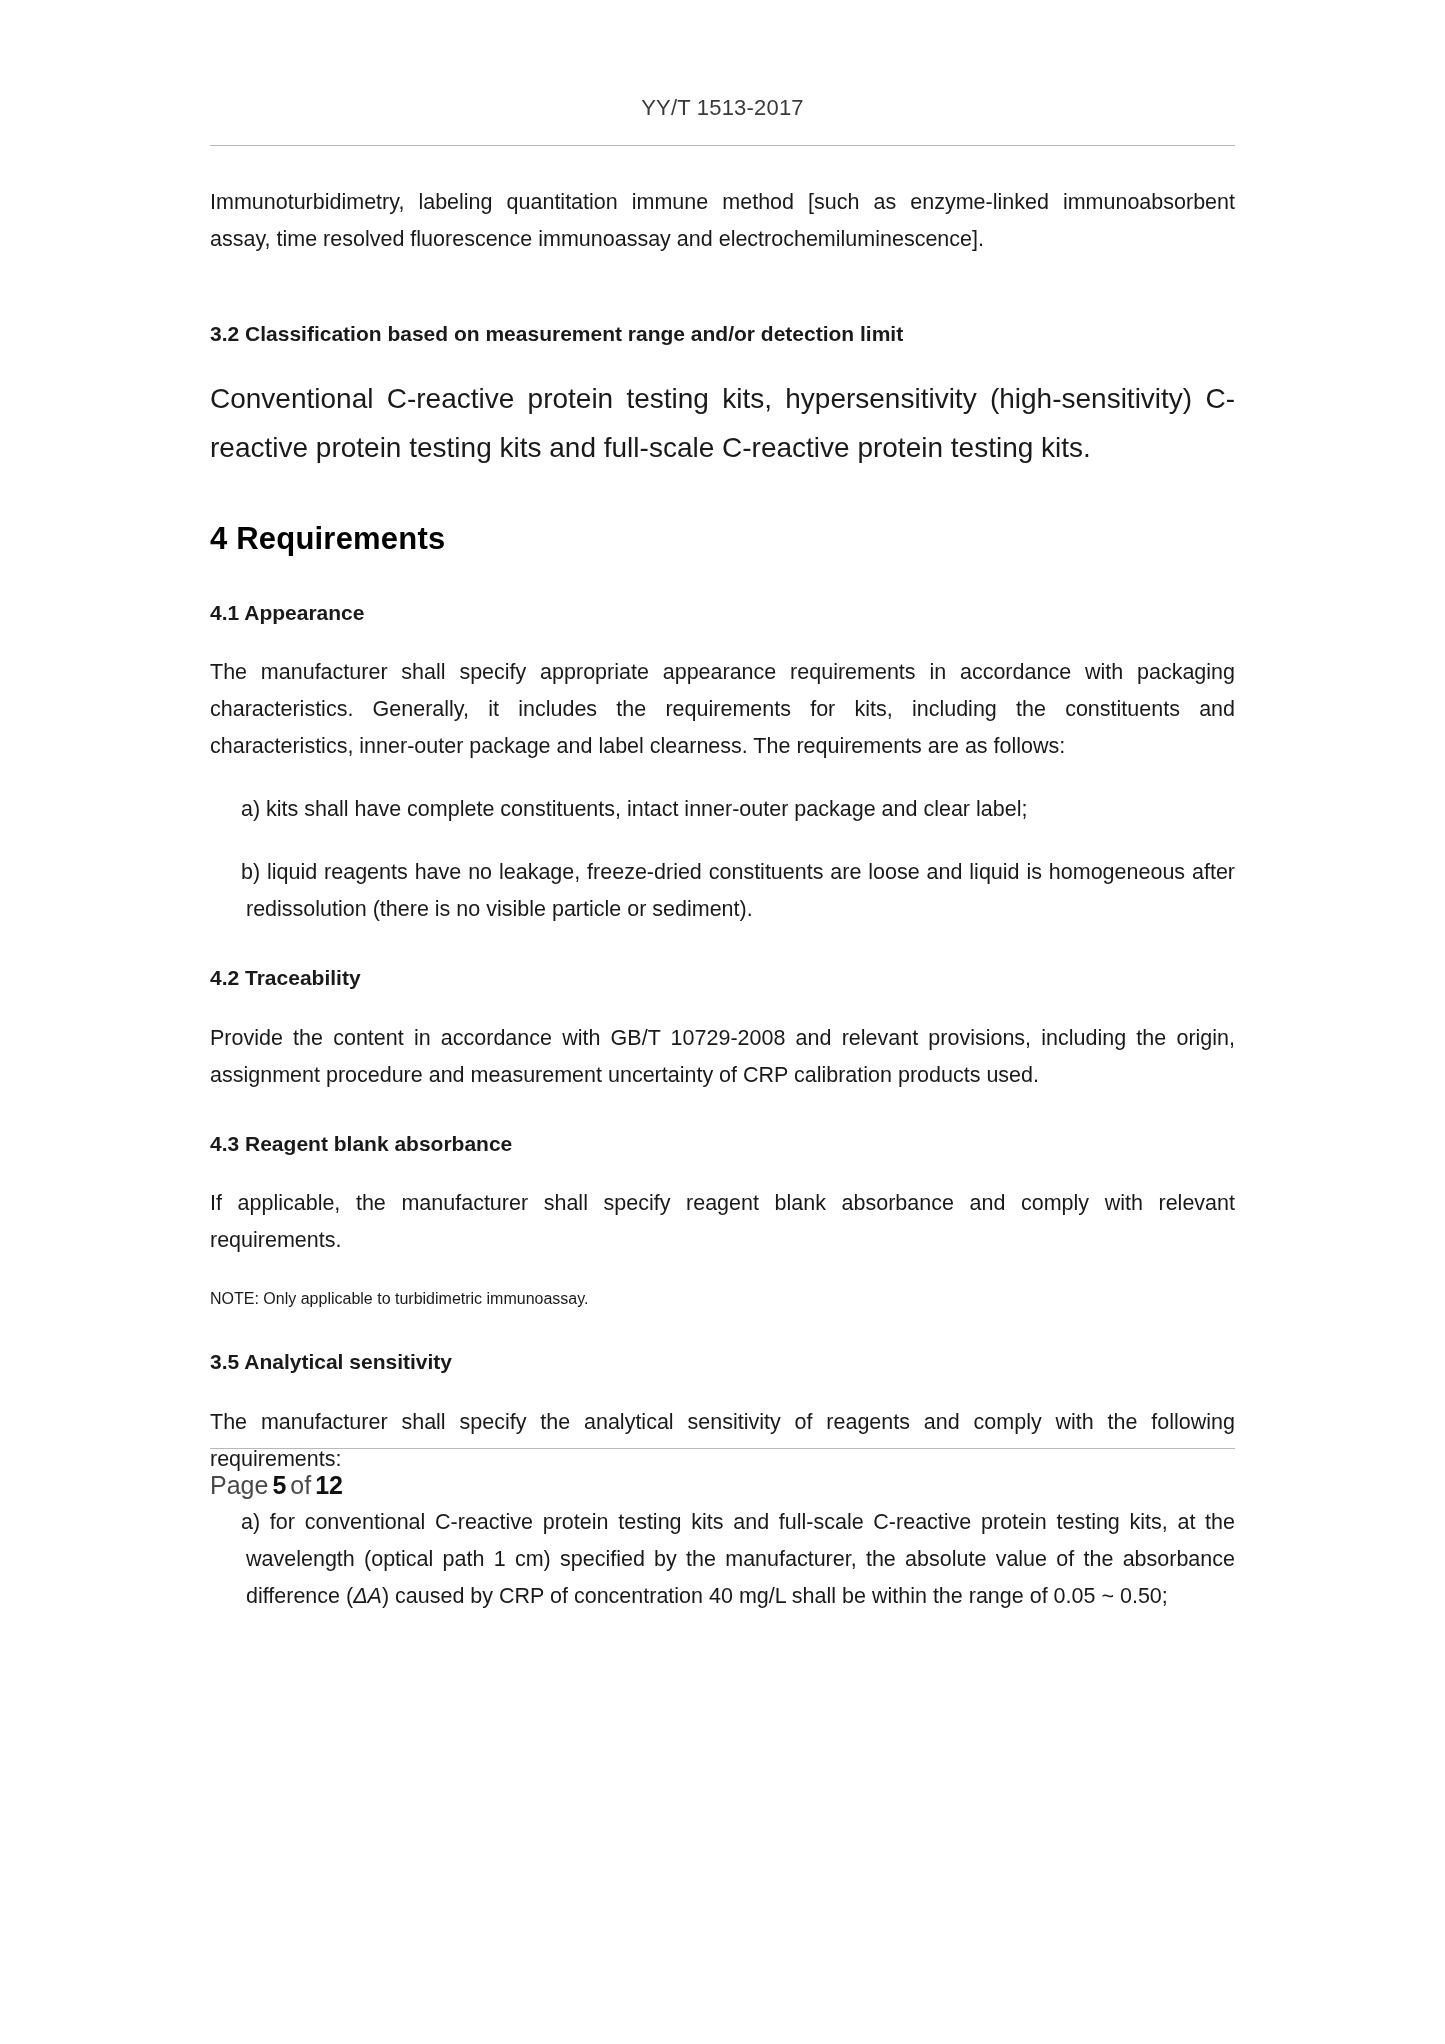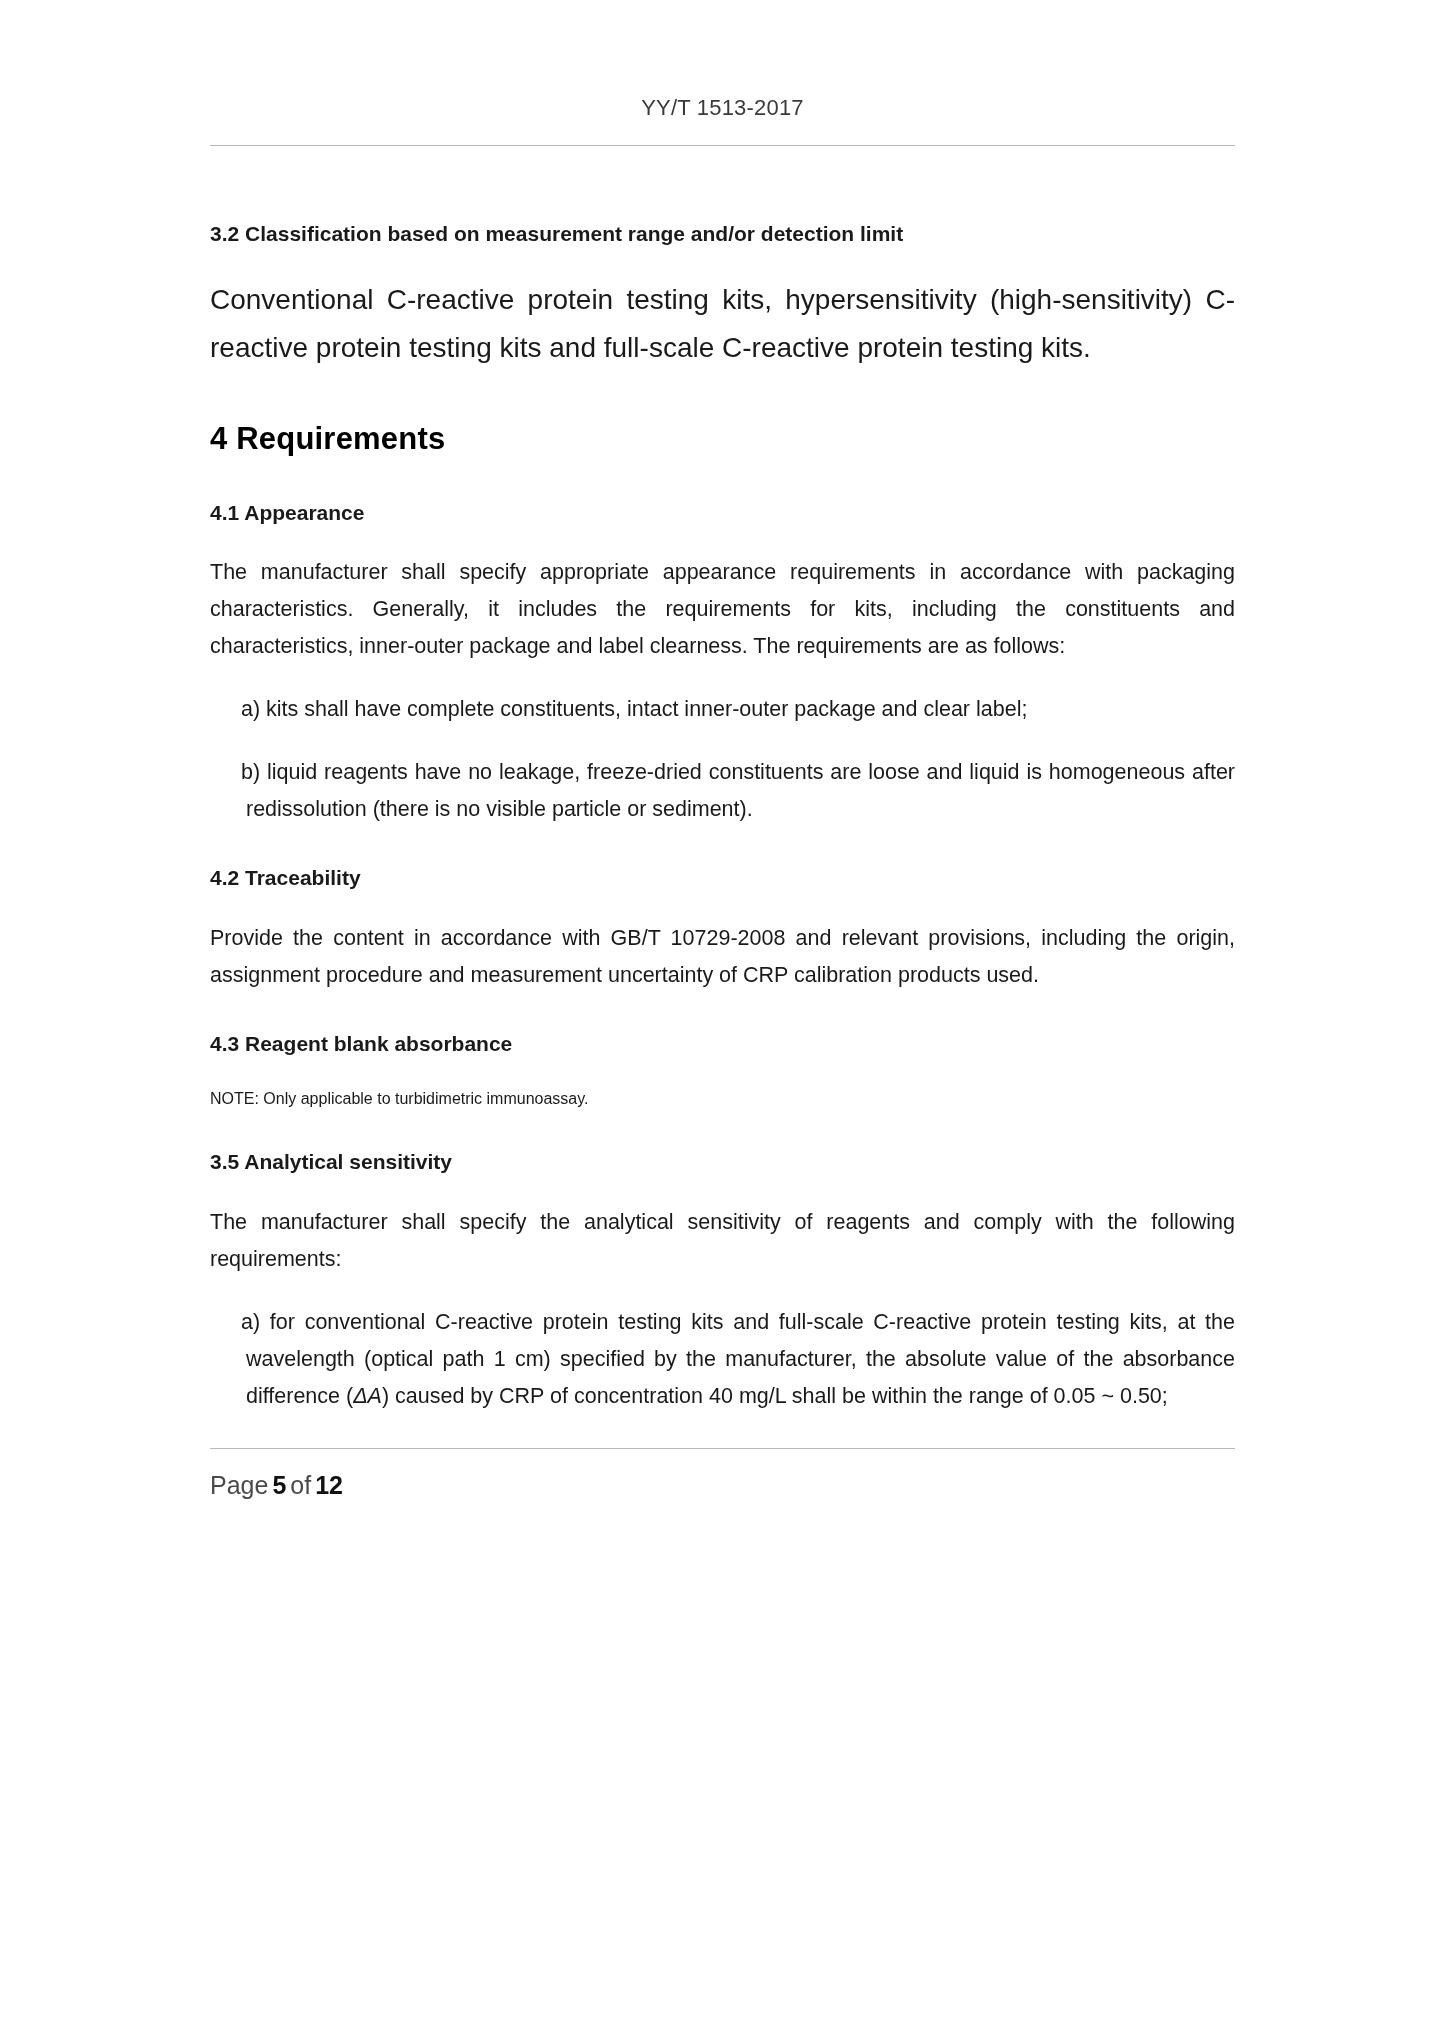--- a/index.html
+++ b/index.html
@@ -116,20 +116,21 @@
 
 <div class="page">
 
   <div class="header">
     <div class="header-title">YY/T 1513-2017</div>
     <div class="header-rule"></div>
   </div>
 
   <div class="content">
 
+    <p class="justified para-block">Immunoturbidimetry, labeling quantitation immune method [such as enzyme-linked immunoabsorbent assay, time resolved fluorescence immunoassay and electrochemiluminescence].</p>
 
     <div class="spacer-lg"></div>
 
     <p class="heading-sub">3.2 Classification based on measurement range and/or detection limit</p>
 
     <p class="justified para-block small-para">Conventional C-reactive protein testing kits, hypersensitivity (high-sensitivity) C-reactive protein testing kits and full-scale C-reactive protein testing kits.</p>
 
     <h1 class="heading-main">4 Requirements</h1>
 
     <p class="heading-sub">4.1 Appearance</p>
@@ -139,20 +140,21 @@
     <p class="list-item justified">a) kits shall have complete constituents, intact inner-outer package and clear label;</p>
 
     <p class="list-item justified">b) liquid reagents have no leakage, freeze-dried constituents are loose and liquid is homogeneous after redissolution (there is no visible particle or sediment).</p>
 
     <p class="heading-sub gap-before">4.2 Traceability</p>
 
     <p class="justified para-block">Provide the content in accordance with GB/T 10729-2008 and relevant provisions, including the origin, assignment procedure and measurement uncertainty of CRP calibration products used.</p>
 
     <p class="heading-sub gap-before">4.3 Reagent blank absorbance</p>
 
+    <p class="justified para-block">If applicable, the manufacturer shall specify reagent blank absorbance and comply with relevant requirements.</p>
 
     <p class="note">NOTE: Only applicable to turbidimetric immunoassay.</p>
 
     <p class="heading-sub gap-before">3.5 Analytical sensitivity</p>
 
     <p class="justified para-block">The manufacturer shall specify the analytical sensitivity of reagents and comply with the following requirements:</p>
 
     <p class="list-item justified"><span>a) for conventional C-reactive protein testing kits and full-scale C-reactive protein testing kits, at the wavelength (optical path 1 cm) specified by the manufacturer, the absolute value of the absorbance difference (</span><span class="italic">ΔA</span><span>) caused by CRP of concentration 40 mg/L shall be within the range of 0.05 ~ 0.50;</span></p>
 
   </div>

